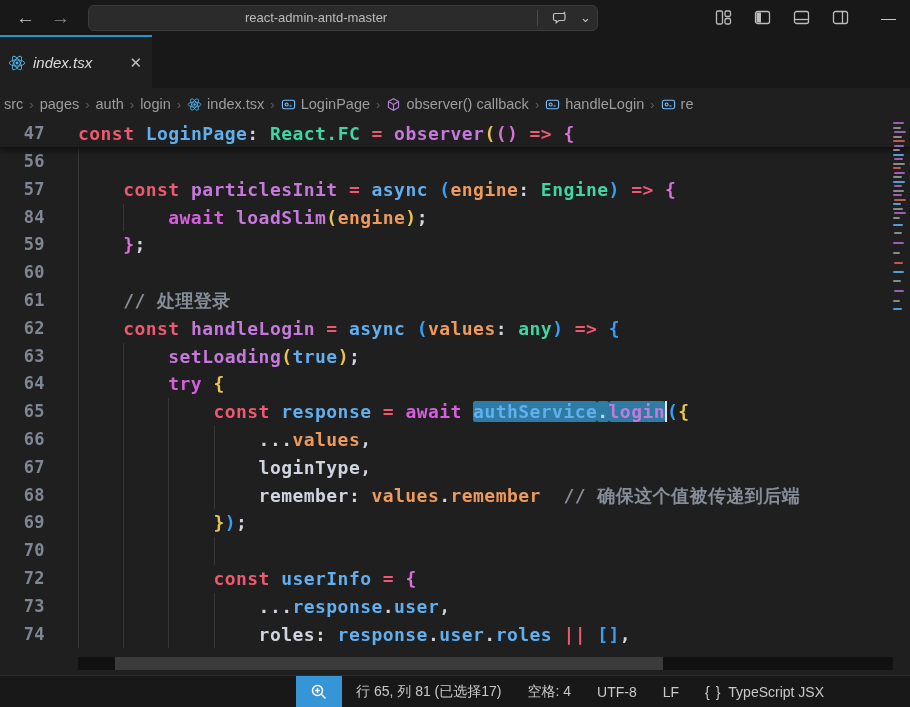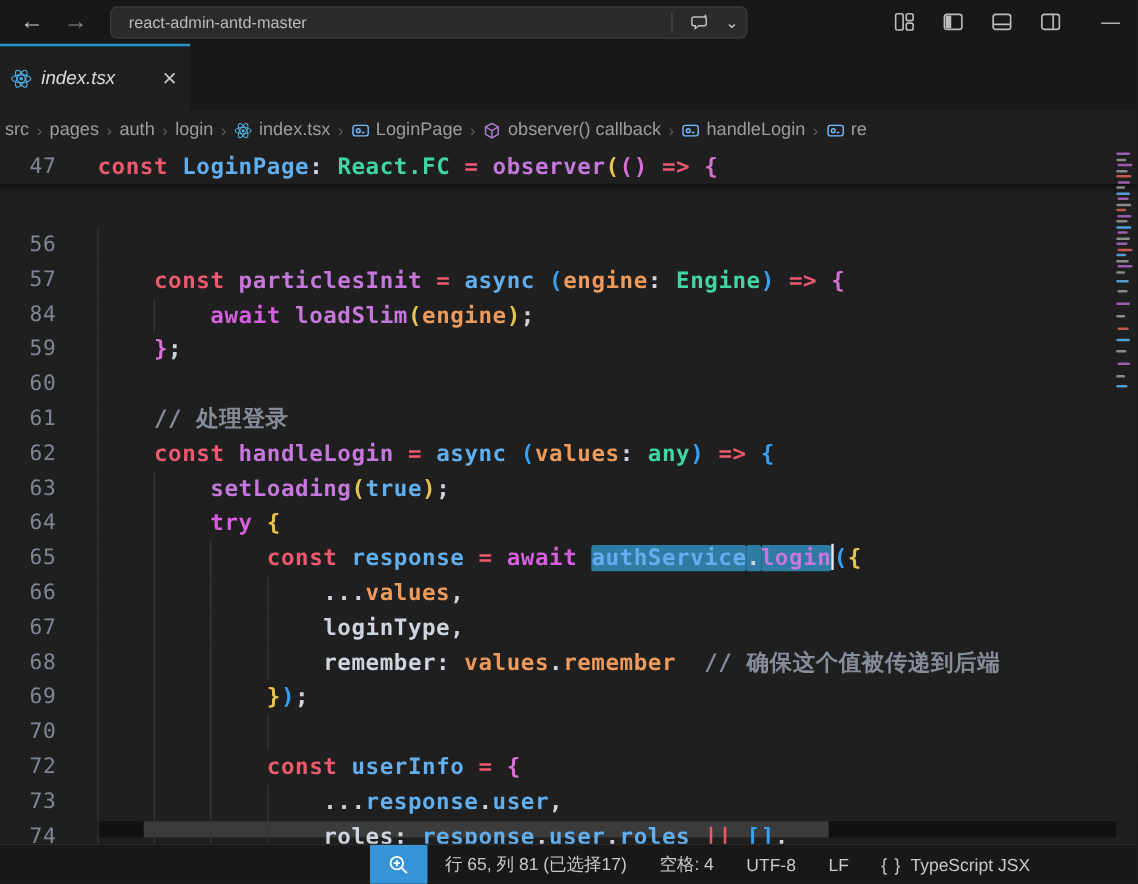--- a/index.html
+++ b/index.html
@@ -8,21 +8,21 @@
   #app { position:relative; width:910px; height:707px; background:#1f1f1f; }
 
   
   .title-bar { height:35px; background:#181818; display:flex; align-items:center; }
   .nav-arrows { display:flex; align-items:center; gap:16px; padding:0 18px 0 16px; }
   .arrow { font-size:19px; line-height:1; }
   .arrow.back { color:#c8c8c8; }
   .arrow.fwd  { color:#8a8a8a; }
   .cmd-center { width:510px; height:26px; background:#2b2b2b; border:1px solid #3c3c3c;
     border-radius:6px; display:flex; align-items:center; color:#bcbcbc; font-size:13px; }
-  .cmd-text { flex:1; padding-left:14px; white-space:nowrap; overflow:hidden; }
+  .cmd-text { flex:1; padding-left:14px; white-space:nowrap; overflow:hidden;text-align:center; }
   .cmd-sep { width:1px; height:16px; background:#4a4a4a; margin:0 8px; }
   .cmd-ico { display:flex; align-items:center; color:#c0c0c0; padding:0 6px; }
   .title-right { margin-left:auto; display:flex; align-items:center; gap:22px; padding-right:14px; }
   .ticon { width:17px; height:17px; display:block; }
   .min-dash { color:#c8c8c8; font-size:15px; margin-left:10px; }
 
   
   .tab-bar { height:53px; background:#181818; display:flex; }
   .tab { width:152px; height:53px; background:#1f1f1f; border-top:2px solid #2596cb;
     display:flex; align-items:center; padding:0 10px 0 8px; position:relative; }
@@ -35,27 +35,27 @@
   .bc-item { display:flex; align-items:center; gap:5px; }
   .bc-sep { color:#5f5f5f; margin:0 6px; font-size:13px; }
   .bc-ico { display:flex; align-items:center; }
 
   
   .editor { position:relative; height:555px; background:#1f1f1f; overflow:hidden; }
   .codefont { font-family:"DejaVu Sans Mono","Liberation Mono",monospace;
     font-size:18px; letter-spacing:.45px; font-weight:700; }
   .line { display:flex; height:27.8px; line-height:27.8px; position:relative; }
   .ln { width:78px; padding-right:33px; text-align:right; color:#7f8794;
-    font-family:"DejaVu Sans Mono",monospace; font-size:17px; font-weight:400;
+    font-family:"DejaVu Sans Mono",monospace; font-size:17px; font-weight:700;
     flex:none; line-height:27.8px; }
   .code { flex:1; position:relative; white-space:pre; }
   .g { position:absolute; top:0; bottom:0; width:1px; background:#363636; }
   .sticky { position:absolute; left:0; top:0; right:0; height:27.8px; background:#1f1f1f;
     z-index:5; border-bottom:1px solid #111; box-shadow:0 3px 6px rgba(0,0,0,.45); }
-  .lines { position:absolute; left:0; top:28px; right:0; z-index:2;margin-top:35px; }
+  .lines { position:absolute; left:0; top:28px; right:0; z-index:2; }
   .sel { background:#2e7ba3; border-radius:2px; }
   .cursor { display:inline-block; width:2px; height:21px; background:#e2e5ea;
     vertical-align:middle; margin-bottom:3px; }
   
   .hscroll { position:absolute; left:78px; right:17px; top:537px; height:13px;
     background:rgba(15,15,15,.85); z-index:1; }
   .hslider { position:absolute; left:37px; width:548px; top:0; bottom:0;
     background:rgba(110,110,110,.45); }
   
   .minimap { position:absolute; right:0; top:0; width:17px; height:100%; z-index:6; }

